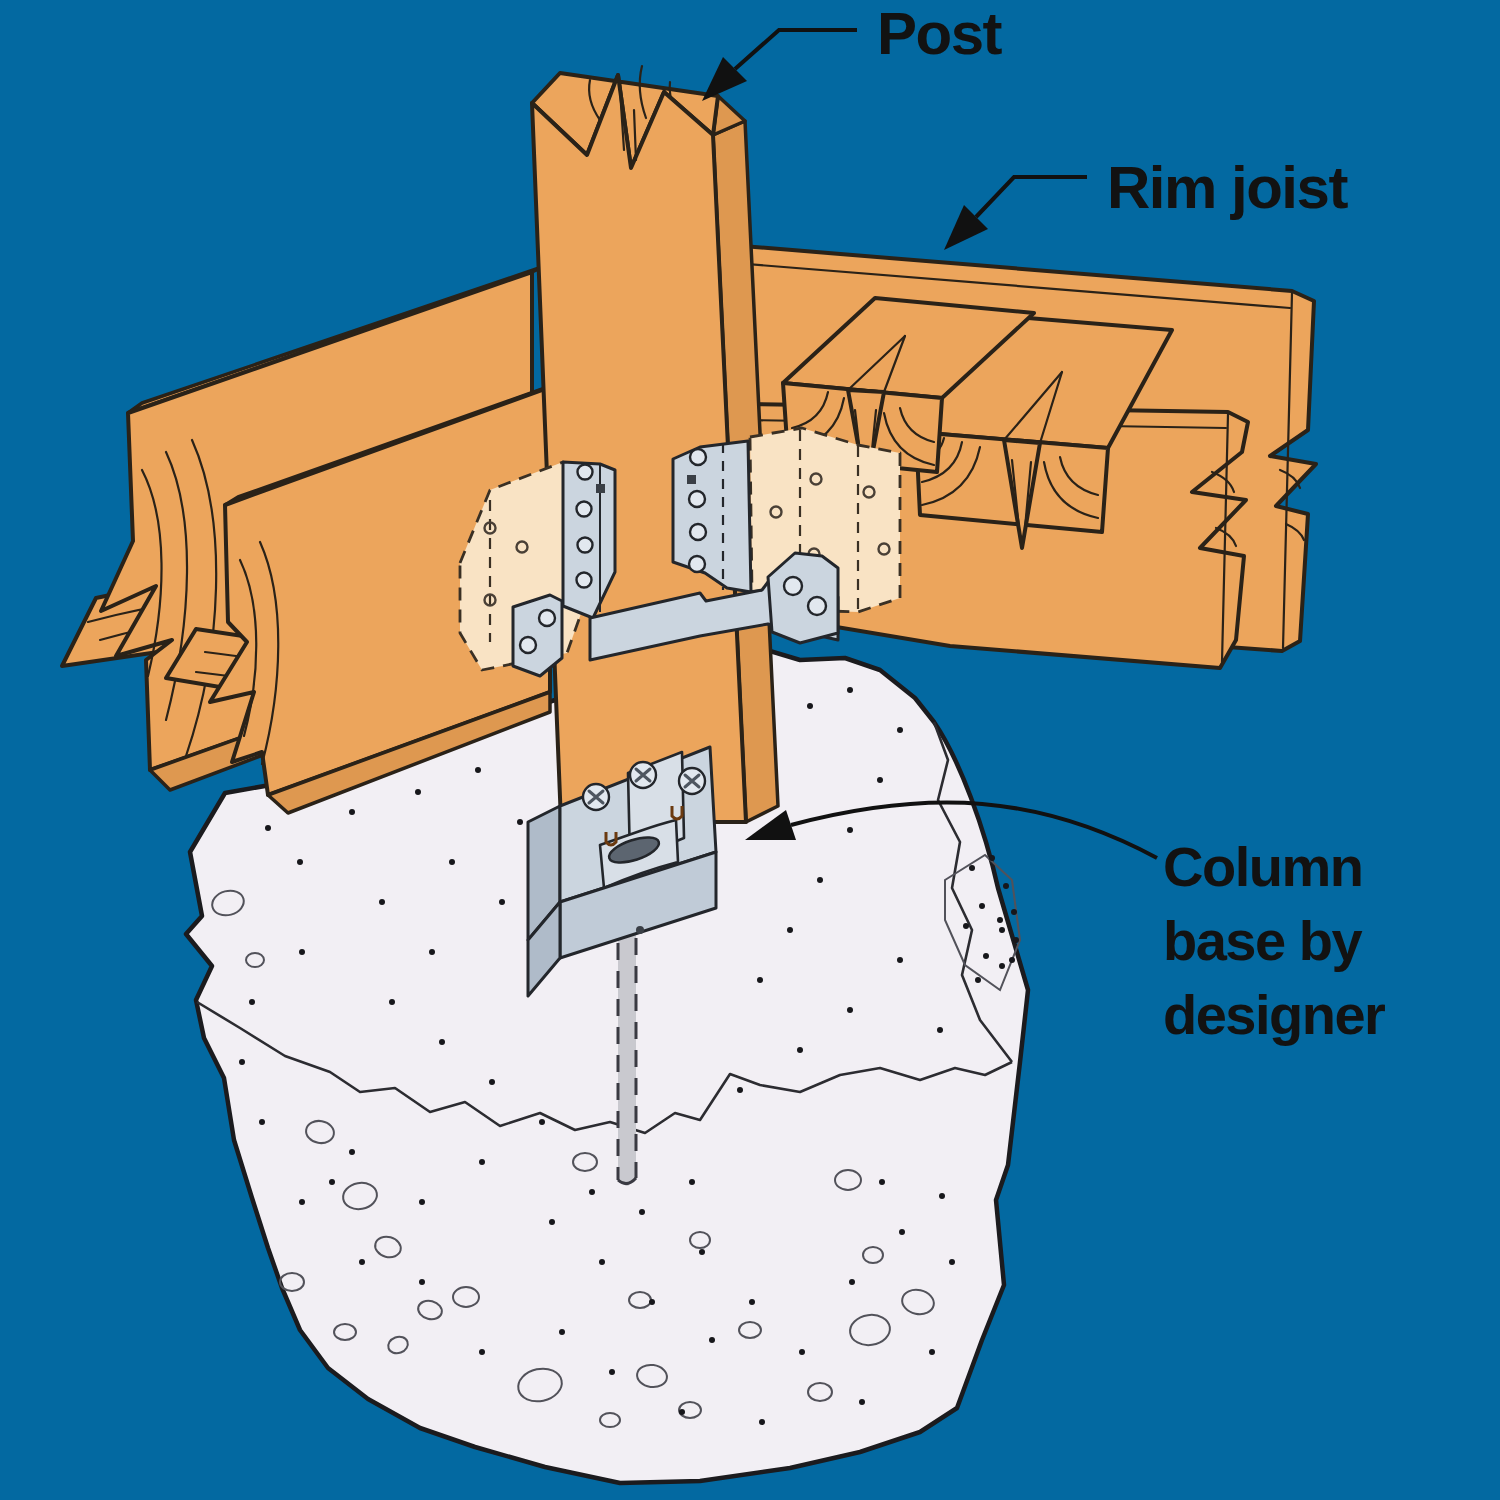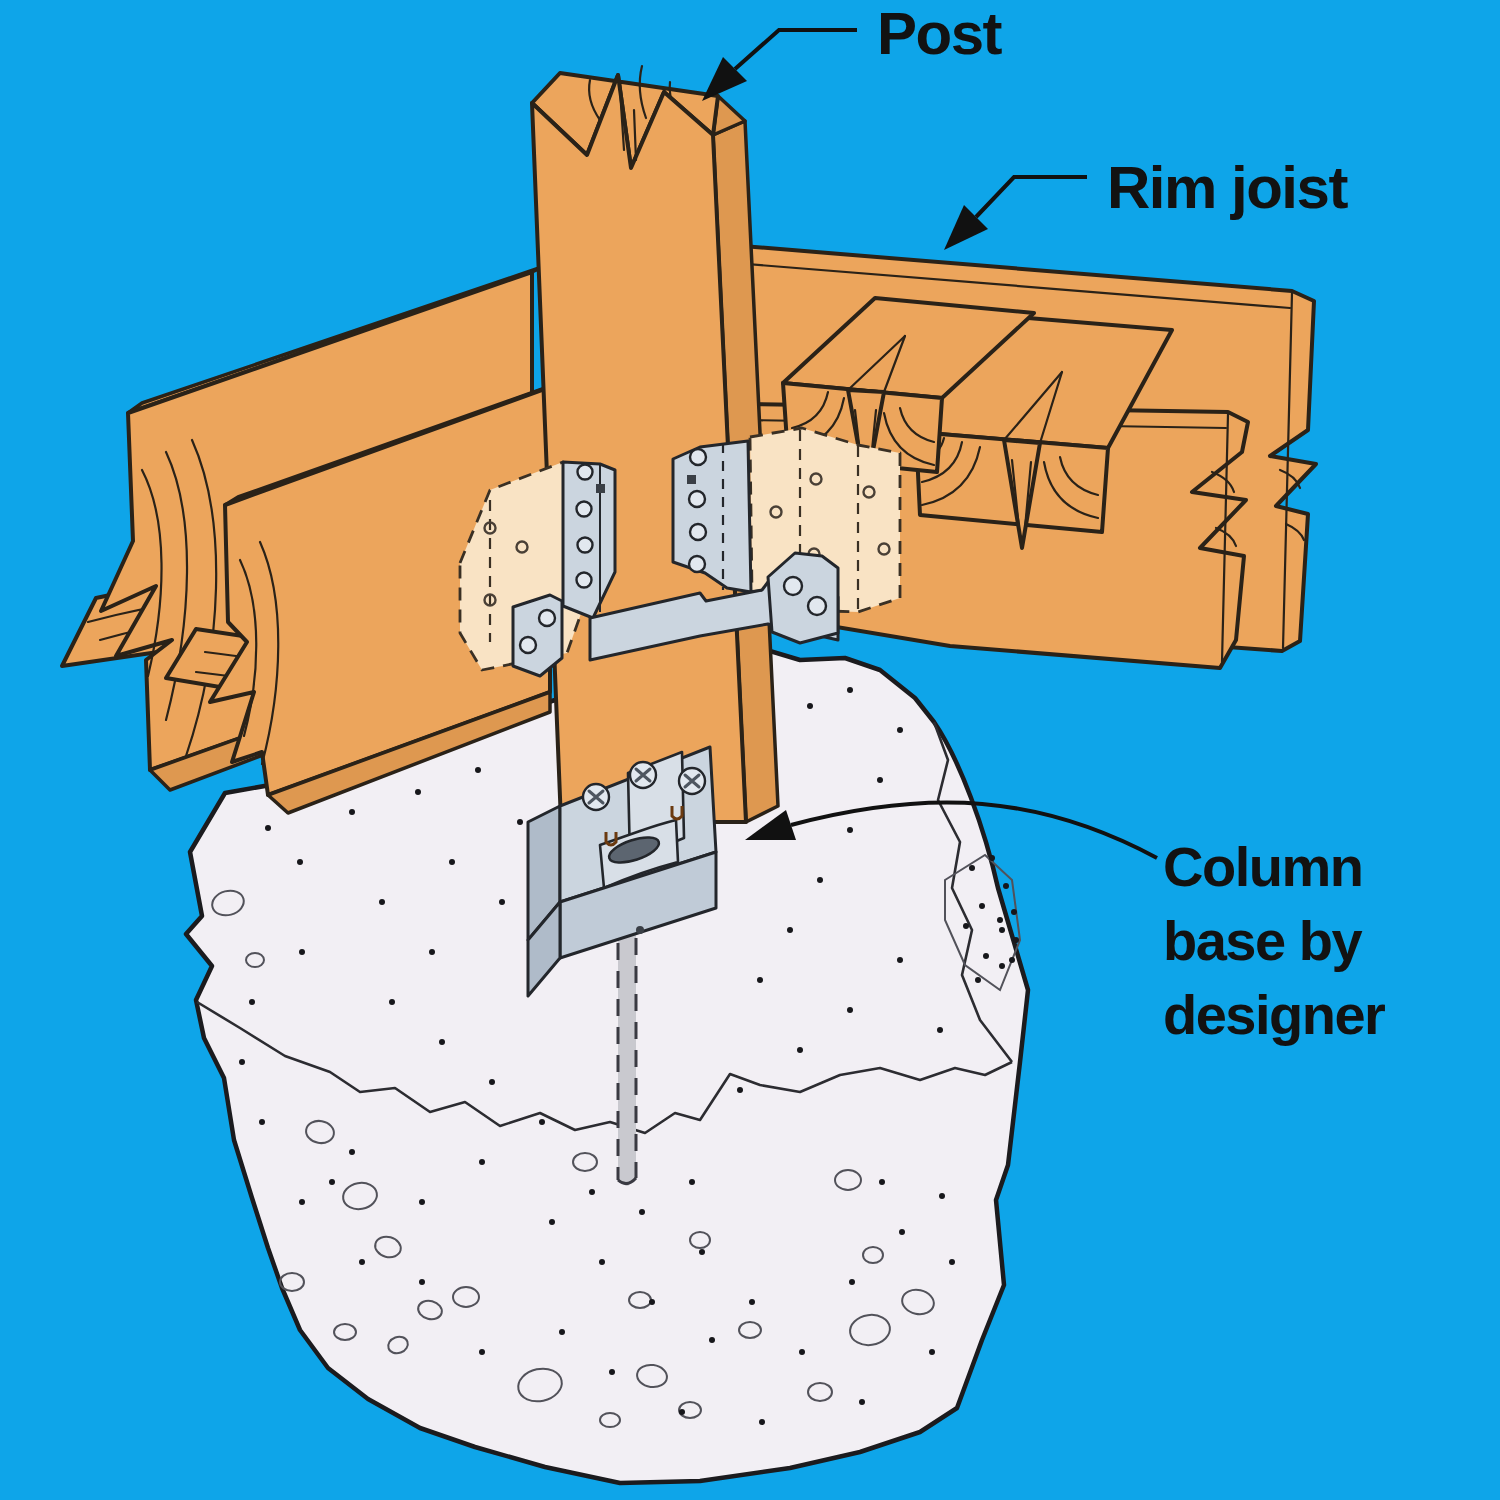--- a/index.html
+++ b/index.html
@@ -1,16 +1,16 @@
 <!DOCTYPE html>
 <html style="--wood: #ECA55C; --wood-dark: #DE9850; --wood-outline: #2A2218; --hidden-plate: #F9E3C4; --metal: #CBD5DF; --metal-mid: #C0CBD7; --metal-dark: #AFBBC9; --metal-light: #D8DFE7; --concrete: #F2EFF4; --concrete-outline: #1B1B1E; --rod: #C9C9CF; --ink: #111111;"><head>
 <meta charset="utf-8">
 <style>
   html,body{margin:0;padding:0;background:#ffffff;}
-  .stage{width:1500px;height:1500px;position:relative;background:#0ea5e9;overflow:hidden;}
+  .stage{width:1500px;height:1500px;position:relative;background:#0369a1;overflow:hidden;}
   svg{display:block;width:100%;height:100%;}
 
   .wood{fill:var(--wood);stroke:var(--wood-outline);stroke-width:4;stroke-linejoin:round;}
   .woodd{fill:var(--wood-dark);stroke:var(--wood-outline);stroke-width:3.5;stroke-linejoin:round;}
   .grain{fill:none;stroke:var(--wood-outline);stroke-width:2.2;stroke-linecap:round;}
 
   .cream{fill:var(--hidden-plate);stroke:#3a3024;stroke-width:2.8;stroke-dasharray:13 9;stroke-linejoin:round;}
   .cdash{fill:none;stroke:#3a3024;stroke-width:2.2;stroke-dasharray:11 8;}
   .hole{fill:none;stroke:#4a4036;stroke-width:2.4;}
 

